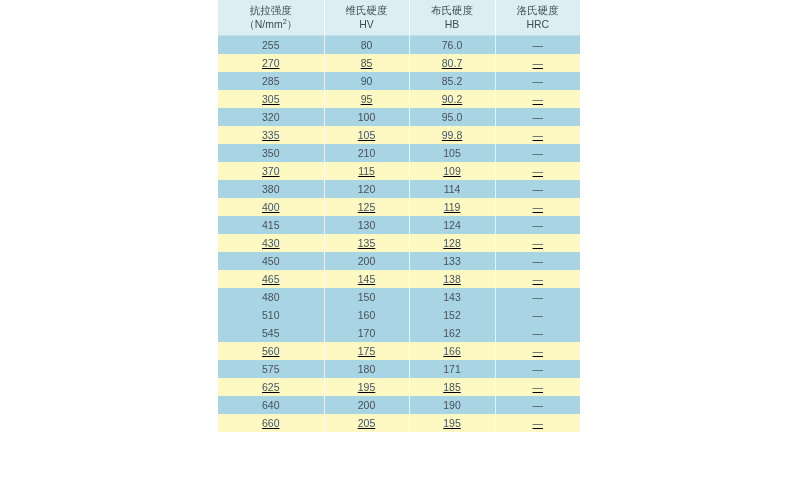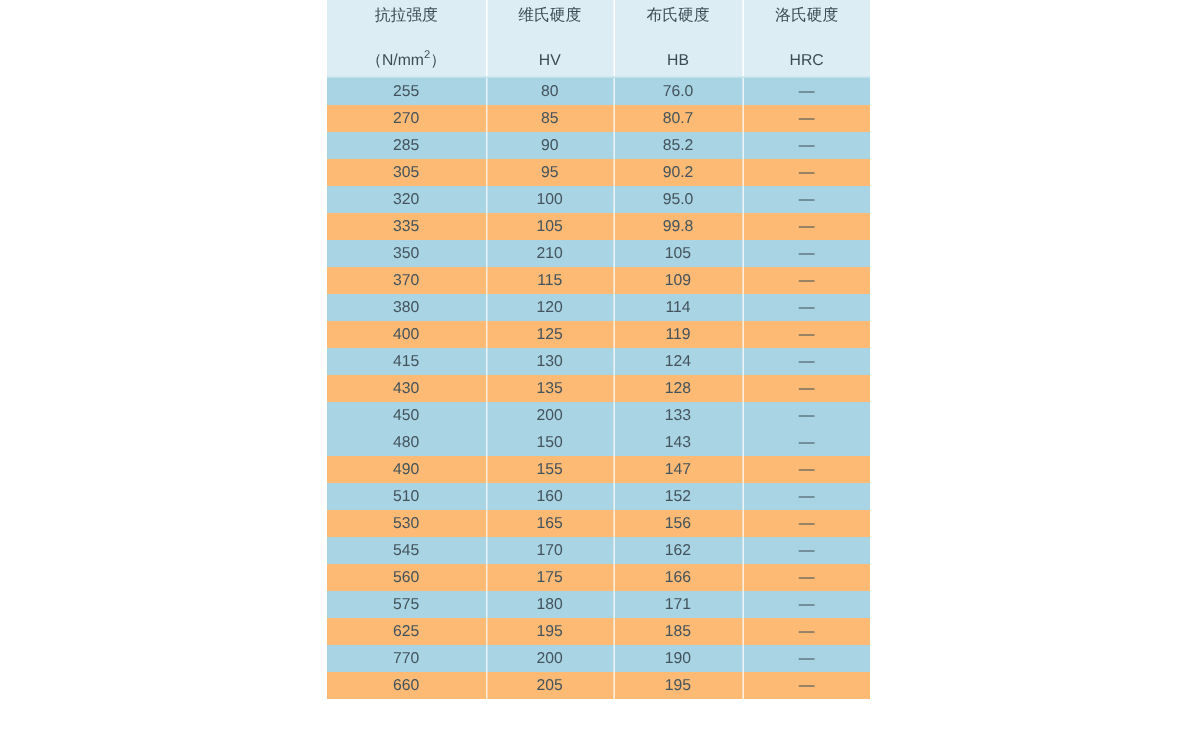--- a/index.html
+++ b/index.html
@@ -62,35 +62,34 @@
 
   th .hdr-line1 {
     display: block;
     font-size: 10.5px;
     line-height: 14px;
   }
   th .hdr-line2 {
     display: block;
     font-size: 10.5px;
     line-height: 14px;
-    margin-top: 16px;
   }
   th .hdr-line2 sup {
     font-size: 7.5px;
     vertical-align: super;
     line-height: 0;
   }
 
   tbody tr {
     height: 18px;
     padding-left: 39px;
   }
 
   tbody tr.odd  { background: #a9d4e4; }
-  tbody tr.even { background: #fdba74; }
+  tbody tr.even { background: #fef9c3; text-decoration: underline; }
 
   tbody td {
     color: #44535c;
     font-size: 10.5px;
     line-height: 18px;
     height: 18px;
     text-align: center;
     padding: 0;
     border-right: 1px solid rgba(255,255,255,0.75);
     vertical-align: middle;
@@ -207,44 +206,38 @@
             <td>135</td>
             <td>128</td>
             <td class="dash">—</td>
           </tr>
           <tr class="odd">
             <td>450</td>
             <td>200</td>
             <td>133</td>
             <td class="dash">—</td>
           </tr>
+          <tr class="even">
+            <td>465</td>
+            <td>145</td>
+            <td>138</td>
+            <td class="dash">—</td>
+          </tr>
           <tr class="odd">
             <td>480</td>
             <td>150</td>
             <td>143</td>
             <td class="dash">—</td>
           </tr>
-          <tr class="even">
-            <td>490</td>
-            <td>155</td>
-            <td>147</td>
-            <td class="dash">—</td>
-          </tr>
           <tr class="odd">
             <td>510</td>
             <td>160</td>
             <td>152</td>
             <td class="dash">—</td>
           </tr>
-          <tr class="even">
-            <td>530</td>
-            <td>165</td>
-            <td>156</td>
-            <td class="dash">—</td>
-          </tr>
           <tr class="odd">
             <td>545</td>
             <td>170</td>
             <td>162</td>
             <td class="dash">—</td>
           </tr>
           <tr class="even">
             <td>560</td>
             <td>175</td>
             <td>166</td>
@@ -256,21 +249,21 @@
             <td>171</td>
             <td class="dash">—</td>
           </tr>
           <tr class="even">
             <td>625</td>
             <td>195</td>
             <td>185</td>
             <td class="dash">—</td>
           </tr>
           <tr class="odd">
-            <td>770</td>
+            <td>640</td>
             <td>200</td>
             <td>190</td>
             <td class="dash">—</td>
           </tr>
           <tr class="even">
             <td>660</td>
             <td>205</td>
             <td>195</td>
             <td class="dash">—</td>
           </tr>

